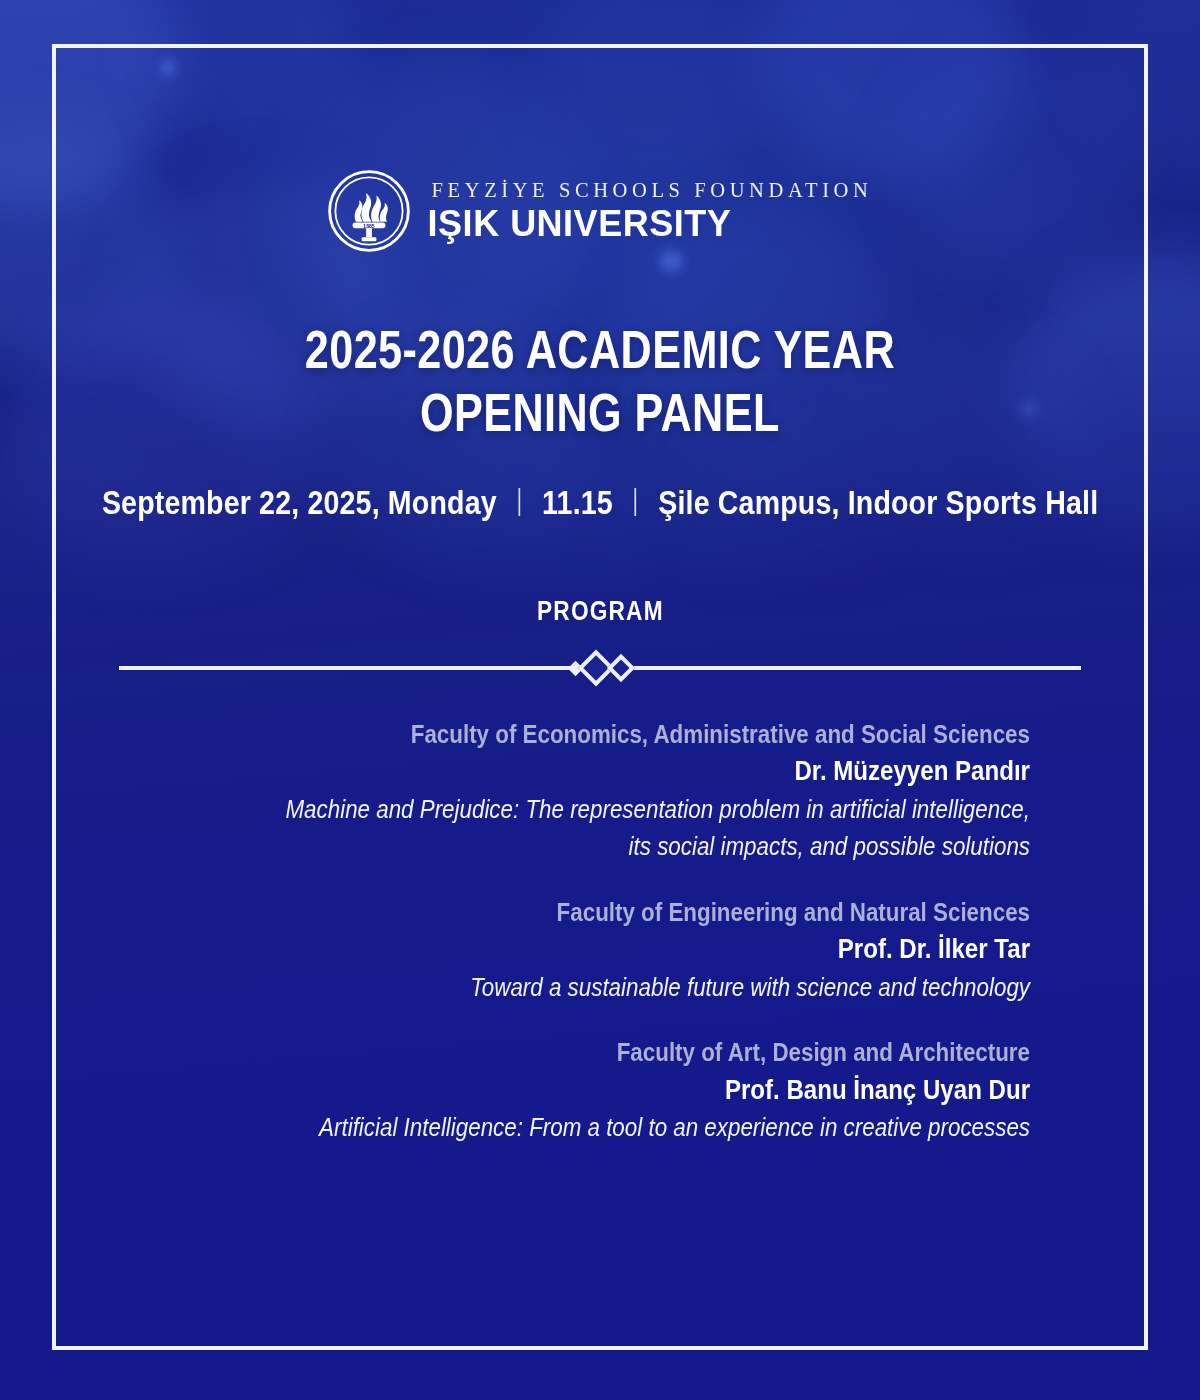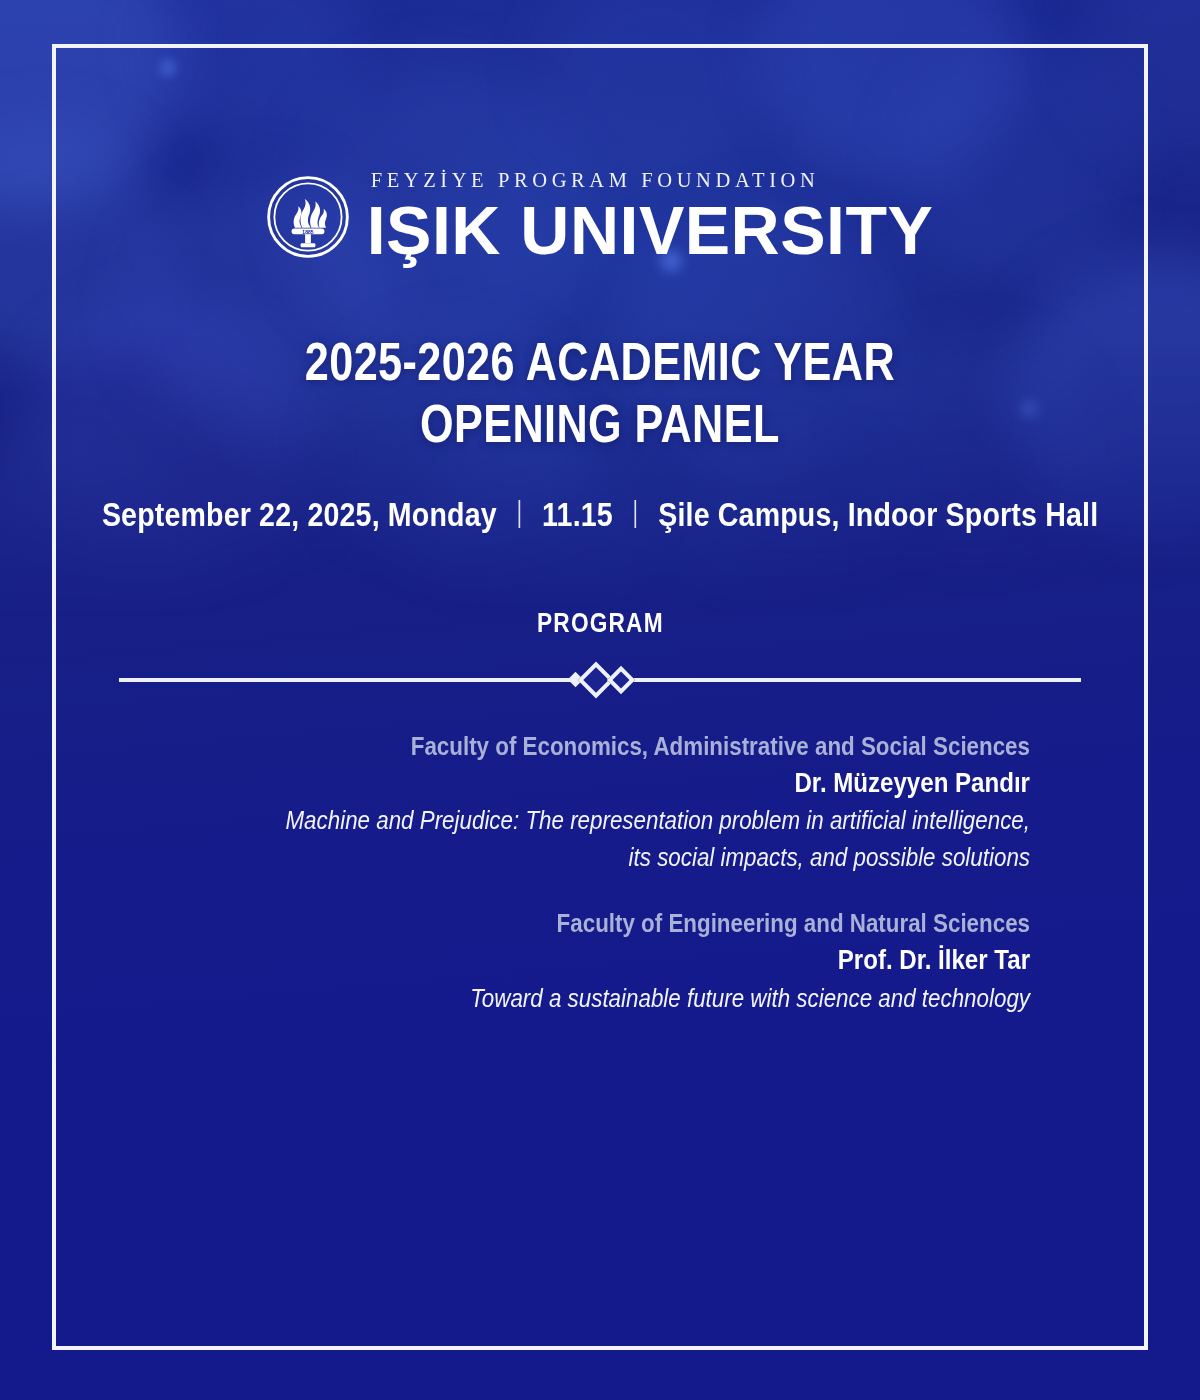--- a/index.html
+++ b/index.html
@@ -70,21 +70,21 @@
     letter-spacing:4.6px;
     color:#f0f1f8;
     line-height:1;
     margin-bottom:5px;
     padding-left:4px;
     white-space:nowrap;
   }
   .university-line {
     font-family:"Liberation Sans", sans-serif;
     font-weight:bold;
-    font-size:68px;
+    font-size:36px;
     letter-spacing:0.5px;
     line-height:1;
     color:#ffffff;
     white-space:nowrap;
   }
 
   
   .title-block {
     margin-top:66px;
     text-align:center;
@@ -260,21 +260,21 @@
           <path d="M43 63c-4-9-2-17 2-23 2-4 3-8 1-12 6 4 8 11 6 17-2 5-3 10-1 14 1 2 2 3 2 4h-10z"></path>
           <path d="M54 63c-3-8-1-15 3-21 2-3 3-7 2-11 5 4 7 10 5 16-2 5-3 9-2 13 1 2 1 2 2 3h-10z"></path>
           <path d="M64 63c-2-6 0-11 3-15 2-2 3-5 2-8 4 3 5 8 3 12-1 3-2 6-1 8 0 2 1 2 1 3h-8z"></path>
         </g>
         <rect x="30" y="64" width="40" height="7" rx="3.2" fill="#ffffff"></rect>
         <text x="50" y="70.2" font-family="Liberation Sans, sans-serif" font-size="6.2" font-weight="bold" fill="#1a2390" text-anchor="middle">1885</text>
         <rect x="46.5" y="71" width="7" height="11" fill="#ffffff"></rect>
         <rect x="41" y="82" width="18" height="5" rx="1.5" fill="#ffffff"></rect>
       </svg>
       <div class="logo-text">
-        <span class="foundation-line">FEYZİYE PROGRAM FOUNDATION</span>
+        <span class="foundation-line">FEYZİYE SCHOOLS FOUNDATION</span>
         <span class="university-line">IŞIK UNIVERSITY</span>
       </div>
     </div>
 
     <div class="title-block">
       <span class="title-line">2025-2026 ACADEMIC YEAR</span>
       <span class="title-line">OPENING PANEL</span>
     </div>
 
     <div class="meta-line">
@@ -305,17 +305,22 @@
         <span class="talk-title">Machine and Prejudice: The representation problem in artificial intelligence,</span>
         <span class="talk-title">its social impacts, and possible solutions</span>
       </div>
 
       <div class="speaker-block">
         <span class="faculty-name">Faculty of Engineering and Natural Sciences</span>
         <span class="speaker-name">Prof. Dr. İlker Tar</span>
         <span class="talk-title">Toward a sustainable future with science and technology</span>
       </div>
 
+      <div class="speaker-block">
+        <span class="faculty-name">Faculty of Art, Design and Architecture</span>
+        <span class="speaker-name">Prof. Banu İnanç Uyan Dur</span>
+        <span class="talk-title">Artificial Intelligence: From a tool to an experience in creative processes</span>
+      </div>
 
     </div>
 
   </div>
 </div>
 
 </body></html>

